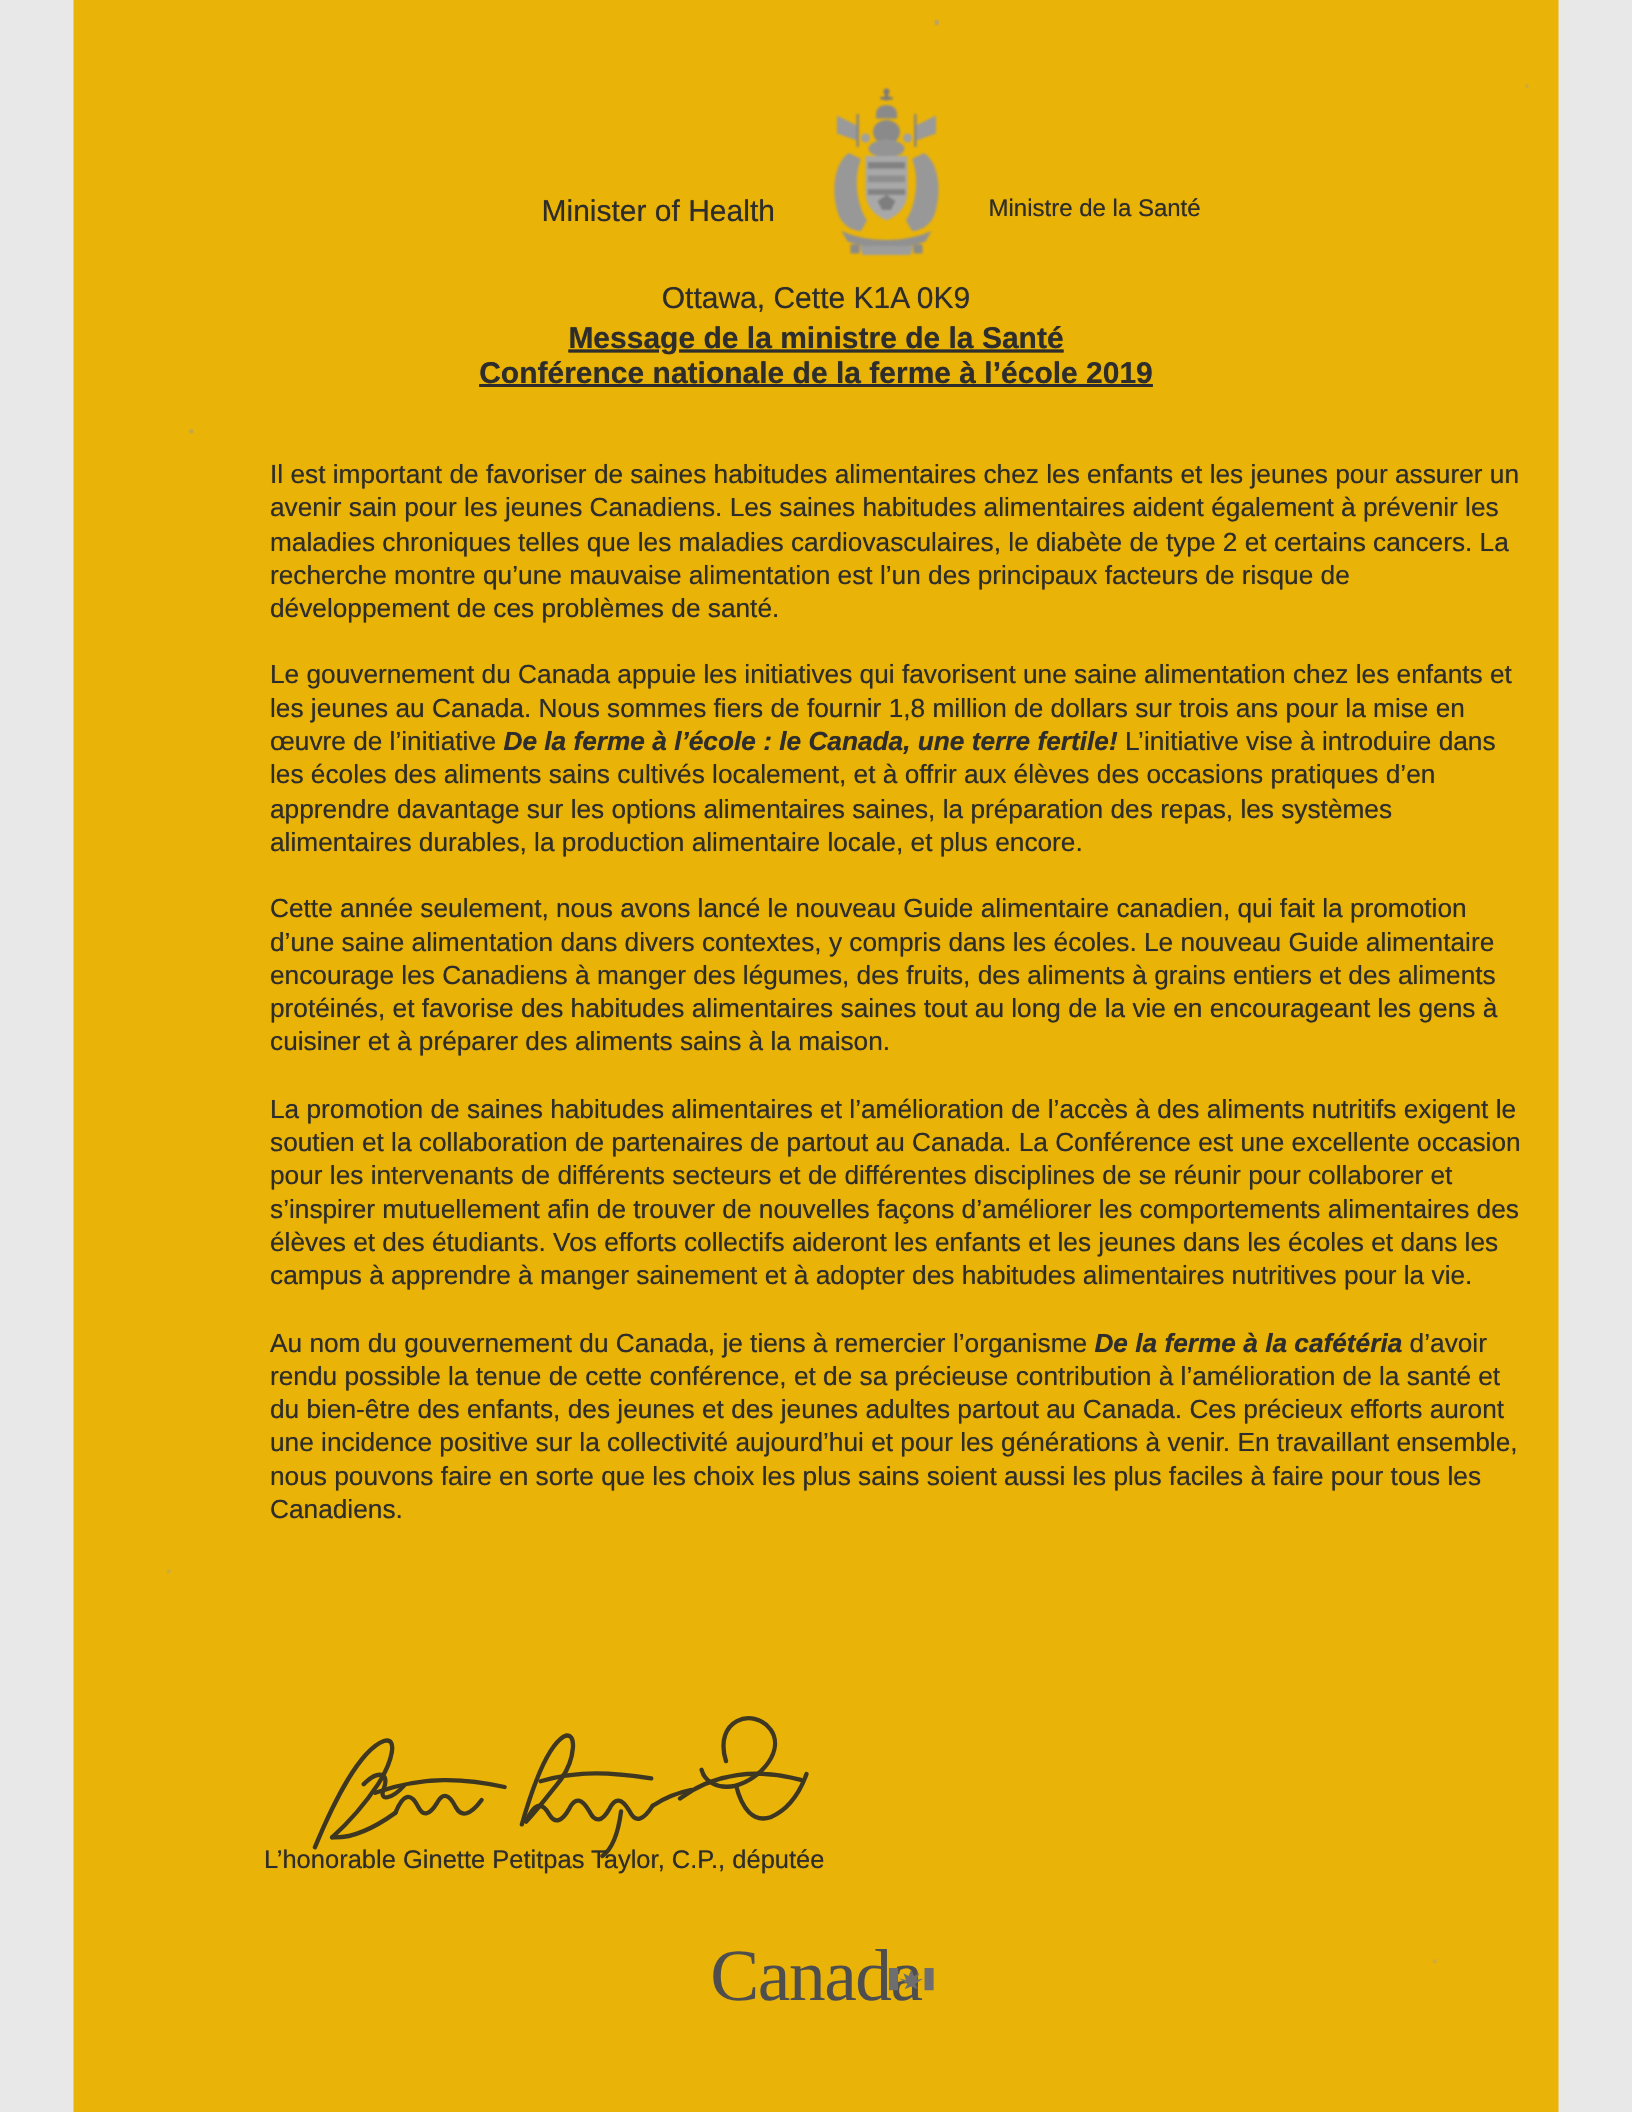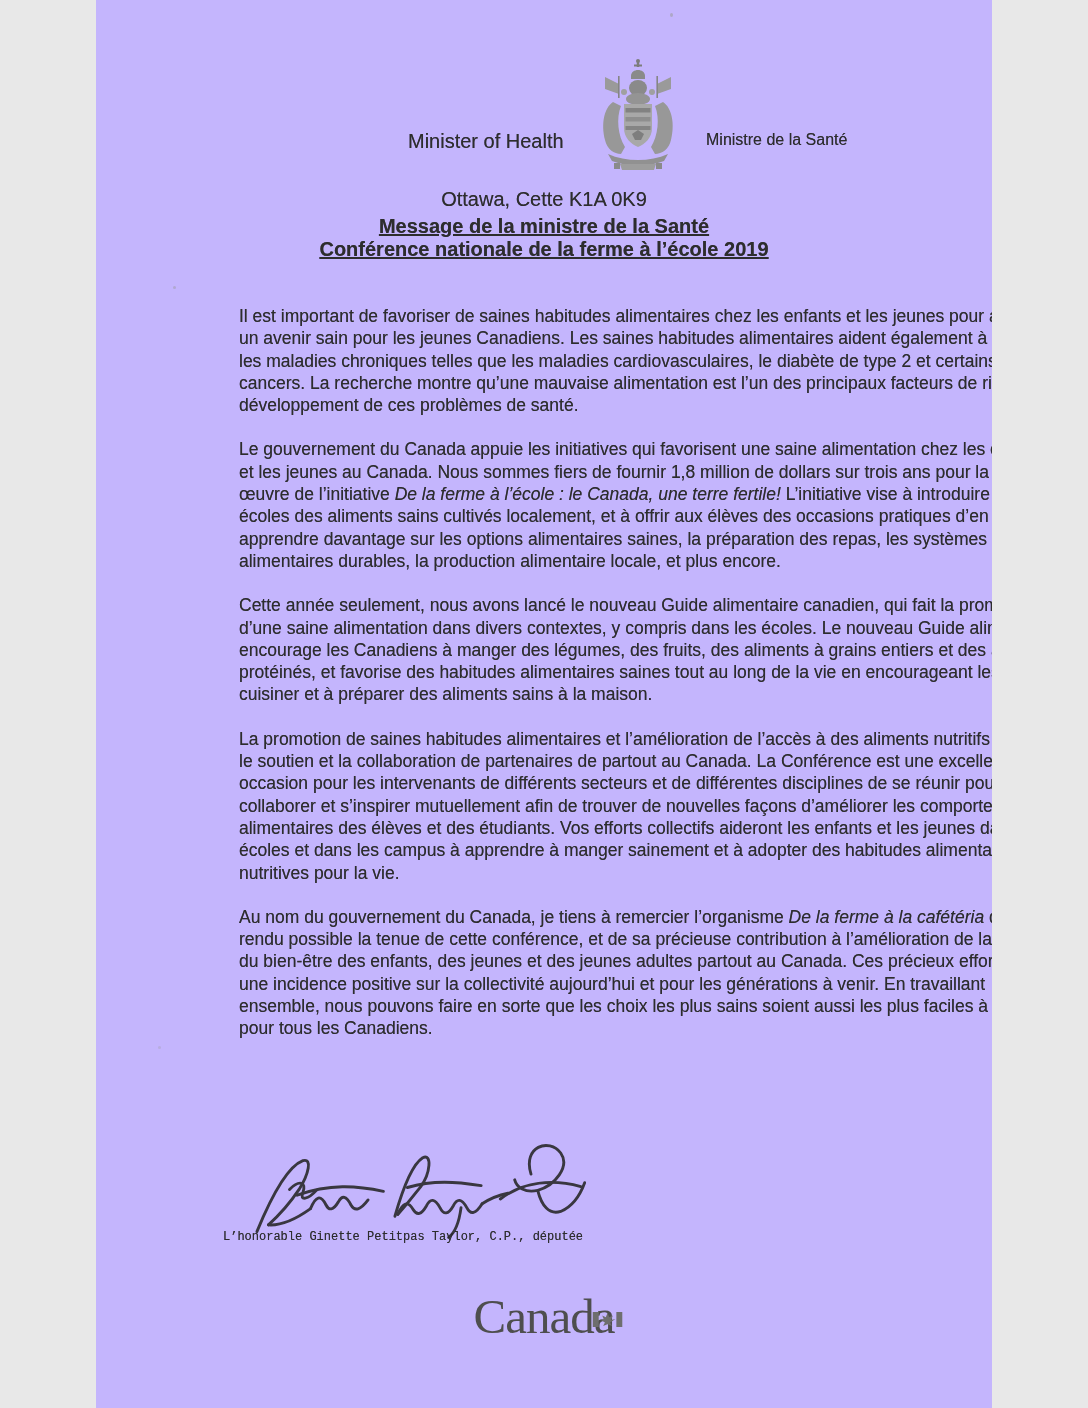--- a/index.html
+++ b/index.html
@@ -3,23 +3,23 @@
 <meta charset="utf-8">
 <style>
   :root{
     --text-color:#2d2d2d;
     --scan-gray:#8f8f8f;
     --wordmark-gray:#4e4e4e;
   }
   html,body{margin:0;padding:0;background:#e8e8e8;}
   .page{
     position:relative;
-    width:896px;height:1408px;
+    width:990px;height:1408px;
     margin:0 auto;
-    background:#c4b5fd;
+    background:#eab308;
     font-family:"Liberation Sans", sans-serif;
     color:var(--text-color);
     overflow:hidden;
   }
   .scan-text{
     color:var(--text-color);
     text-shadow:0 0 0.45px rgba(20,20,20,0.55);
   }
   
   .h-left{position:absolute;left:312px;top:130px;font-size:20px;}
@@ -29,26 +29,26 @@
   .address{position:absolute;left:0;top:188px;width:100%;text-align:center;font-size:20px;}
   .subject{
     position:absolute;left:0;top:215px;width:100%;
     text-align:center;font-size:20px;font-weight:bold;line-height:23px;text-decoration:underline;
   }
   
   .body{
     position:absolute;left:127px;top:305px;width:842px;
     font-size:17.5px;line-height:22.3px;
   }
-  .body p{margin:0 0 22px 16px;}
-  .body em{font-style:italic;}
+  .body p{margin:0 0 22px 4px;}
+  .body em{font-style:italic;font-weight:bold;}
   
   .sig{position:absolute;left:140px;top:1130px;width:360px;height:115px;}
   .sig svg{width:100%;height:100%;}
-  .sig-name{position:absolute;left:127px;top:1230px;font-size:12px;font-family:Liberation Mono, monospace;}
+  .sig-name{position:absolute;left:127px;top:1230px;font-size:17px;}
   
   .wordmark{
     position:absolute;left:50%;top:1288px;transform:translateX(-50%);
     font-family:"Liberation Serif", serif;
     font-size:49px;color:var(--wordmark-gray);
     letter-spacing:-1px;white-space:nowrap;
   }
   .wordmark-inner{position:relative;display:inline-block;}
   .flag{position:absolute;right:-8px;top:-6px;width:30px;height:15px;}
   .flag svg{width:100%;height:100%;}

